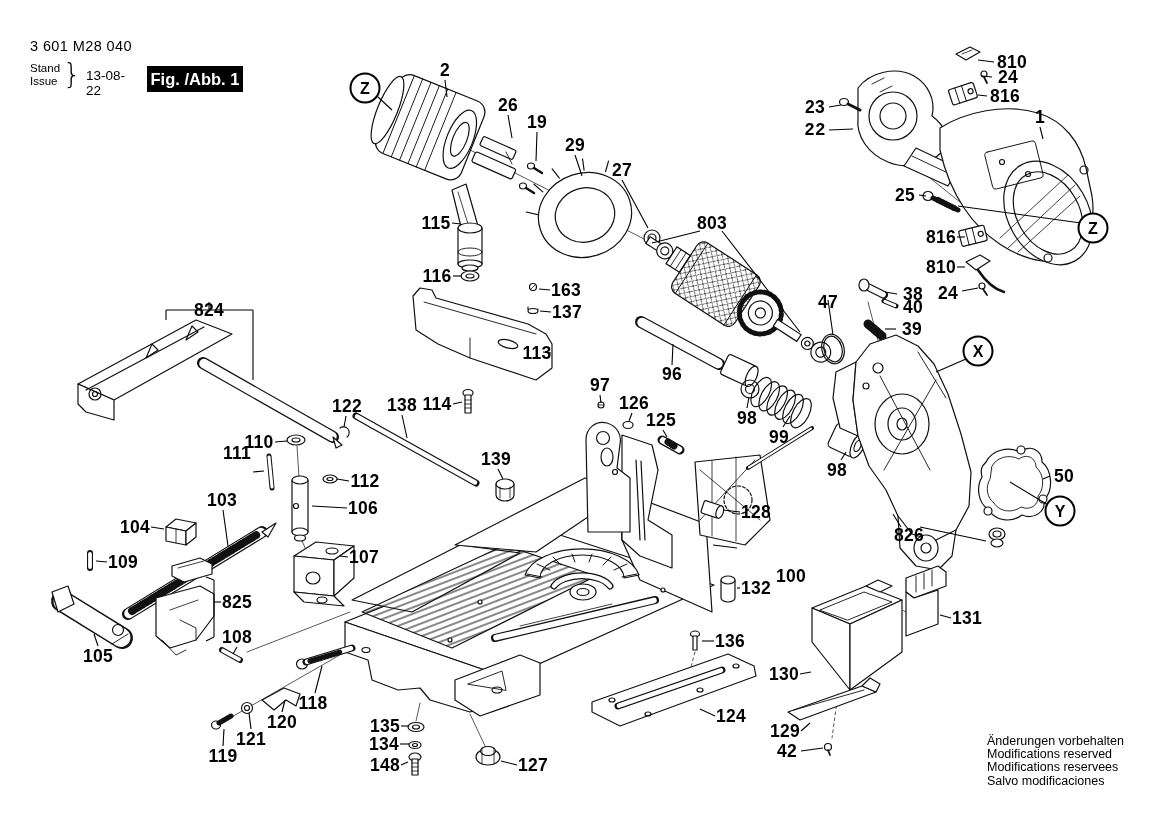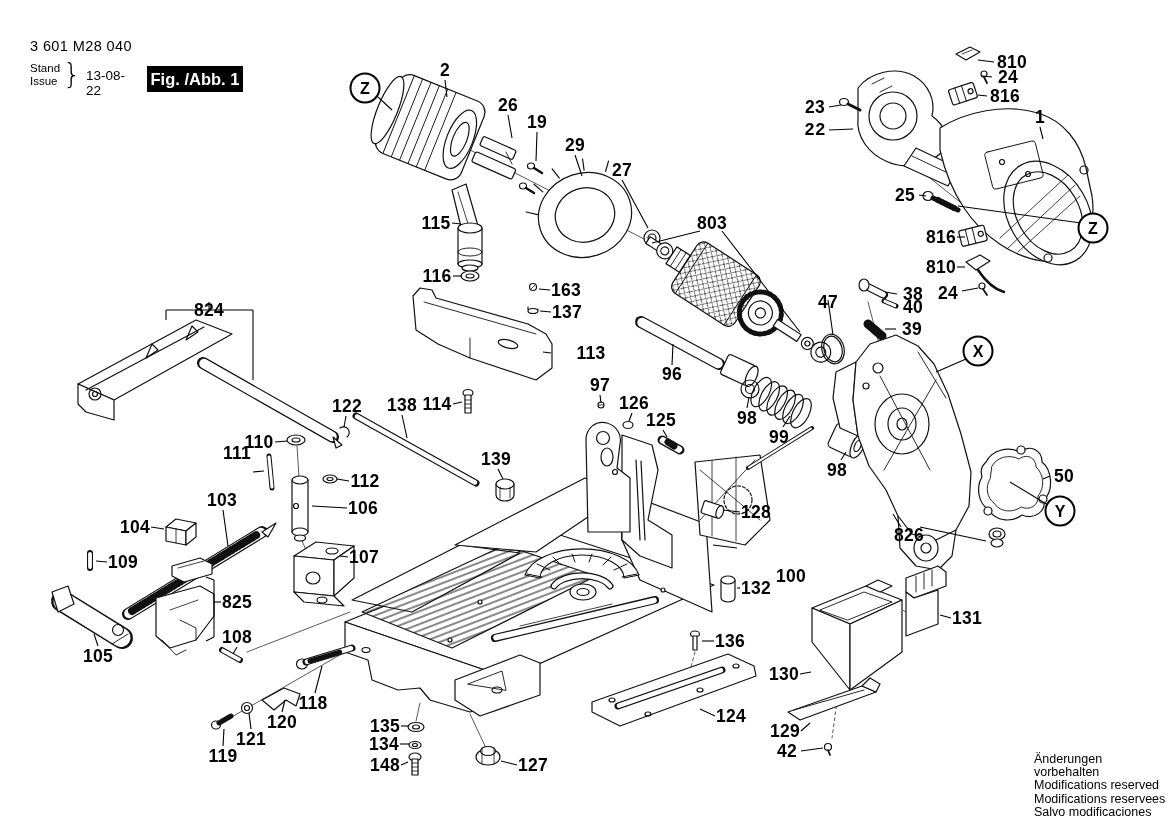--- a/index.html
+++ b/index.html
@@ -16,21 +16,21 @@
              font-weight:bold;font-size:16px;transform:translate(-50%,-50%);}
   
   #title-block{position:absolute;left:30px;top:38px;}
   .part-number{font-size:14.5px;letter-spacing:0.4px;}
   #stand-issue{position:absolute;left:0px;top:24px;font-size:11.5px;line-height:12.5px;}
   #brace{position:absolute;left:33px;top:20px;font-size:28px;font-weight:300;
          font-family:"DejaVu Sans",sans-serif;}
   #date{position:absolute;left:56px;top:30px;font-size:13.5px;}
   #fig-box{position:absolute;left:117px;top:28px;width:96px;height:26px;background:#000;color:#fff;
            display:flex;align-items:center;justify-content:center;font-weight:bold;font-size:16.5px;}
-  #footer{position:absolute;left:987px;top:753px;font-size:12.5px;line-height:13.2px;margin-left:47px;}
+  #footer{position:absolute;left:987px;top:735px;font-size:12.5px;line-height:13.2px;}
 </style>
 </head>
 <body>
 
 <div id="page">
 
   <svg id="drawing-svg" width="1169" height="826" viewBox="0 0 1169 826">
     <defs>
       <pattern id="waffle" width="6" height="6" patternUnits="userSpaceOnUse" patternTransform="rotate(-21)">
         <line x1="0" y1="1" x2="6" y2="1" stroke="#111" stroke-width="1"></line>
@@ -594,21 +594,21 @@
       <div class="callout" style="left: 445px; top: 70px;">2</div>
       <div class="callout" style="left: 508px; top: 105px;">26</div>
       <div class="callout" style="left: 537px; top: 122px;">19</div>
       <div class="callout" style="left: 575px; top: 145px;">29</div>
       <div class="callout" style="left: 622px; top: 170px;">27</div>
       <div class="callout" style="left: 712px; top: 223px;">803</div>
       <div class="callout" style="left: 436px; top: 223px;">115</div>
       <div class="callout" style="left: 437px; top: 276px;">116</div>
       <div class="callout" style="left: 566px; top: 290px;">163</div>
       <div class="callout" style="left: 567px; top: 312px;">137</div>
-      <div class="callout" style="left: 591px; top: 353px;">113</div>
+      <div class="callout" style="left: 537px; top: 353px;">113</div>
       <div class="callout" style="left: 437px; top: 404px;">114</div>
       <div class="callout" style="left: 402px; top: 405px;">138</div>
       <div class="callout" style="left: 347px; top: 406px;">122</div>
       <div class="callout" style="left: 209px; top: 310px;">824</div>
       <div class="callout" style="left: 259px; top: 442px;">110</div>
       <div class="callout" style="left: 237px; top: 453px;">111</div>
       <div class="callout" style="left: 365px; top: 481px;">112</div>
       <div class="callout" style="left: 222px; top: 500px;">103</div>
       <div class="callout" style="left: 363px; top: 508px;">106</div>
       <div class="callout" style="left: 135px; top: 527px;">104</div>

